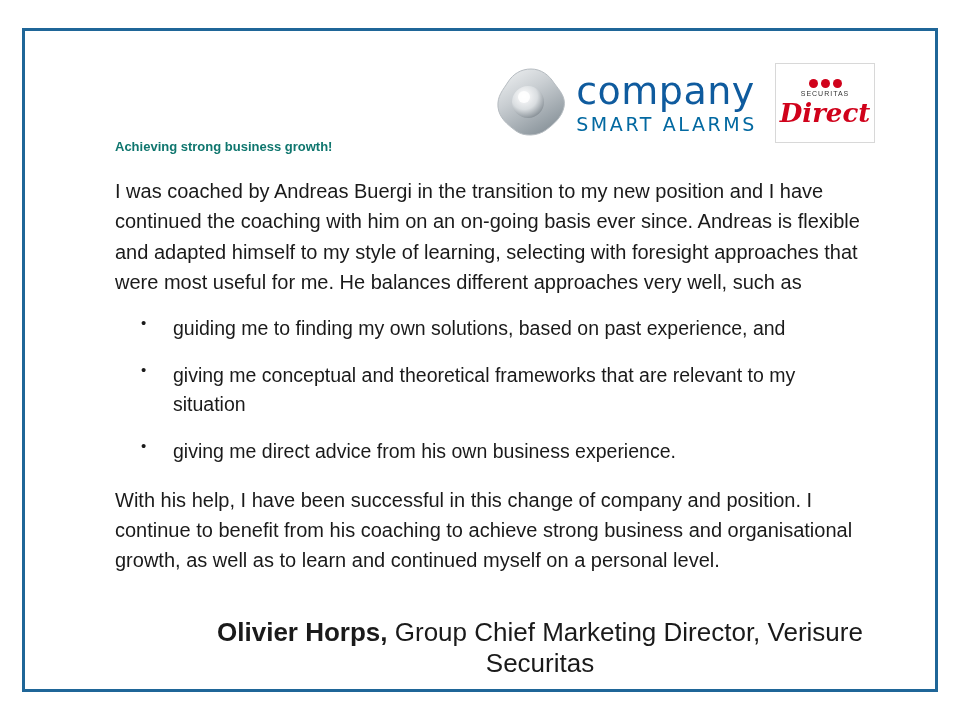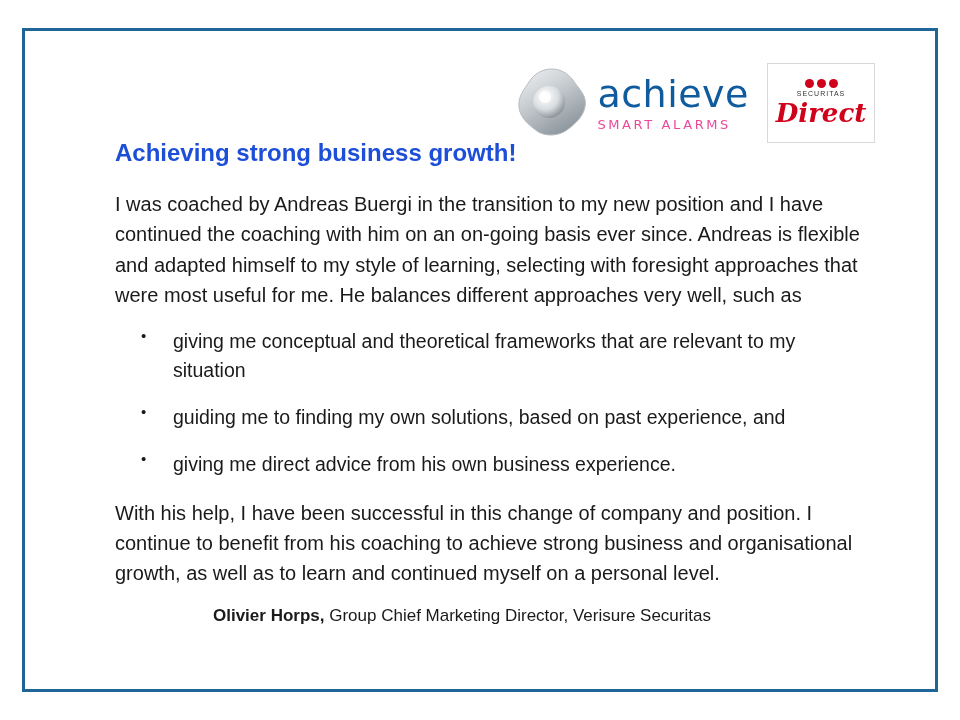--- a/index.html
+++ b/index.html
@@ -48,28 +48,28 @@
     line-height: 1;
   }
   .verisure-name {
     font-size: 38px;
     color: #0f5b9e;
     letter-spacing: 0.5px;
     font-family: "DejaVu Sans", sans-serif;
     font-weight: 500;
   }
   .verisure-tag {
-    font-size: 13px;
-    color: #ec4899;
+    font-size: 19px;
+    color: #0369a1;
     letter-spacing: 2.6px;
     margin-top: 5px;
     font-family: "DejaVu Sans", sans-serif;
   }
   .securitas-box {
-    width: 108px;
+    width: 100px;
     height: 80px;
     border: 1px solid #d8d8d8;
     background: #ffffff;
     display: flex;
     flex-direction: column;
     align-items: center;
     justify-content: center;
     box-sizing: border-box;
   }
   .securitas-dots {
@@ -99,24 +99,24 @@
     margin-top: 1px;
   }
   .content {
     position: absolute;
     left: 90px;
     top: 108px;
     width: 752px;
     color: #111111;
   }
   .headline {
-    font-size: 24px;
+    font-size: 13px;
     font-weight: bold;
     margin: 0 0 22px 0;
-    color: #1d4ed8;
+    color: #0f766e;
   }
   p.body-text {
     font-size: 20px;
     line-height: 1.52;
     margin: 0 0 16px 0;
     color: #1a1a1a;
   }
   ul.bullets {
     list-style: none;
     margin: 0 0 14px 0;
@@ -132,24 +132,25 @@
   }
   ul.bullets li::before {
     content: "\2022";
     position: absolute;
     left: 26px;
     top: -2px;
     font-size: 15px;
     color: #1a1a1a;
   }
   .attribution {
-    font-size: 17px;
-    margin-top: 17px;
+    font-size: 26px;
+    margin-top: 41px;
     padding-left: 98px;
     color: #1a1a1a;
+    text-align: center;
   }
   .attribution .name {
     font-weight: bold;
   }
 </style>
 </head>
 <body>
 
 <div class="slide">
 
@@ -169,21 +170,21 @@
               <stop offset="55%" stop-color="#d9dde0"></stop>
               <stop offset="100%" stop-color="#7e878e"></stop>
             </radialGradient>
           </defs>
           <path d="M37 3 C47 3 55 9 60 17 C66 25 72 31 70 41 C68 51 60 58 52 64 C44 70 30 71 22 65 C14 59 5 52 4 41 C3 30 9 24 14 16 C19 8 27 3 37 3 Z" fill="url(#starGrad)" stroke="#b6bcc1" stroke-width="1"></path>
           <circle cx="34" cy="36" r="16" fill="url(#innerGrad)"></circle>
           <circle cx="30" cy="31" r="6" fill="#ffffff" opacity="0.85"></circle>
         </svg>
       </div>
       <div class="verisure-wordmark">
-        <span class="verisure-name">achieve</span>
+        <span class="verisure-name">company</span>
         <span class="verisure-tag">SMART ALARMS</span>
       </div>
     </div>
 
     <div class="securitas-box">
       <div class="securitas-dots">
         <span></span>
           <span></span>
           <span></span>
       </div>
@@ -193,22 +194,22 @@
 
   </div>
 
   <div class="content">
 
     <div class="headline">Achieving strong business growth!</div>
 
     <p class="body-text">I was coached by Andreas Buergi in the transition to my new position and I have continued the coaching with him on an on-going basis ever since. Andreas is flexible and adapted himself to my style of learning, selecting with foresight approaches that were most useful for me. He balances different approaches very well, such as</p>
 
     <ul class="bullets">
+      <li>guiding me to finding my own solutions, based on past experience, and</li>
       <li>giving me conceptual and theoretical frameworks that are relevant to my situation</li>
-      <li>guiding me to finding my own solutions, based on past experience, and</li>
       <li>giving me direct advice from his own business experience.</li>
     </ul>
 
     <p class="body-text">With his help, I have been successful in this change of company and position. I continue to benefit from his coaching to achieve strong business and organisational growth, as well as to learn and continued myself on a personal level.</p>
 
     <div class="attribution">
       <span class="name">Olivier Horps,</span><span class="role"> Group Chief Marketing Director, Verisure Securitas</span>
     </div>
 
   </div>

